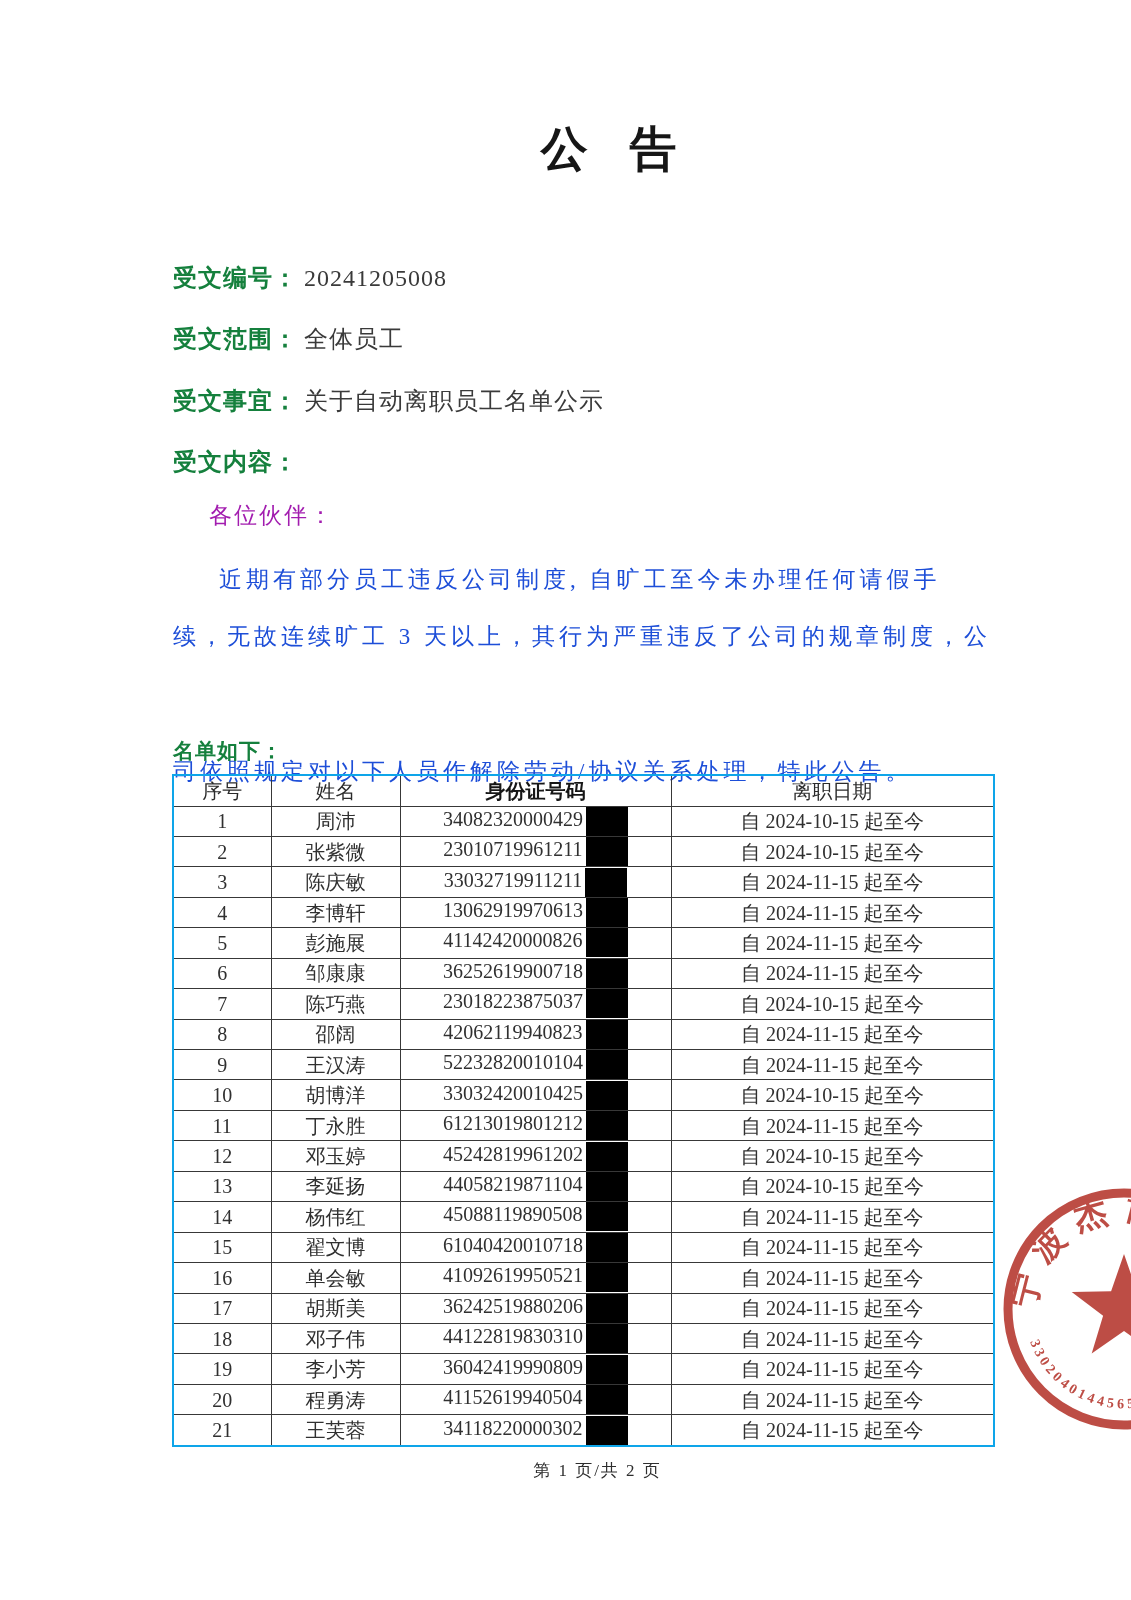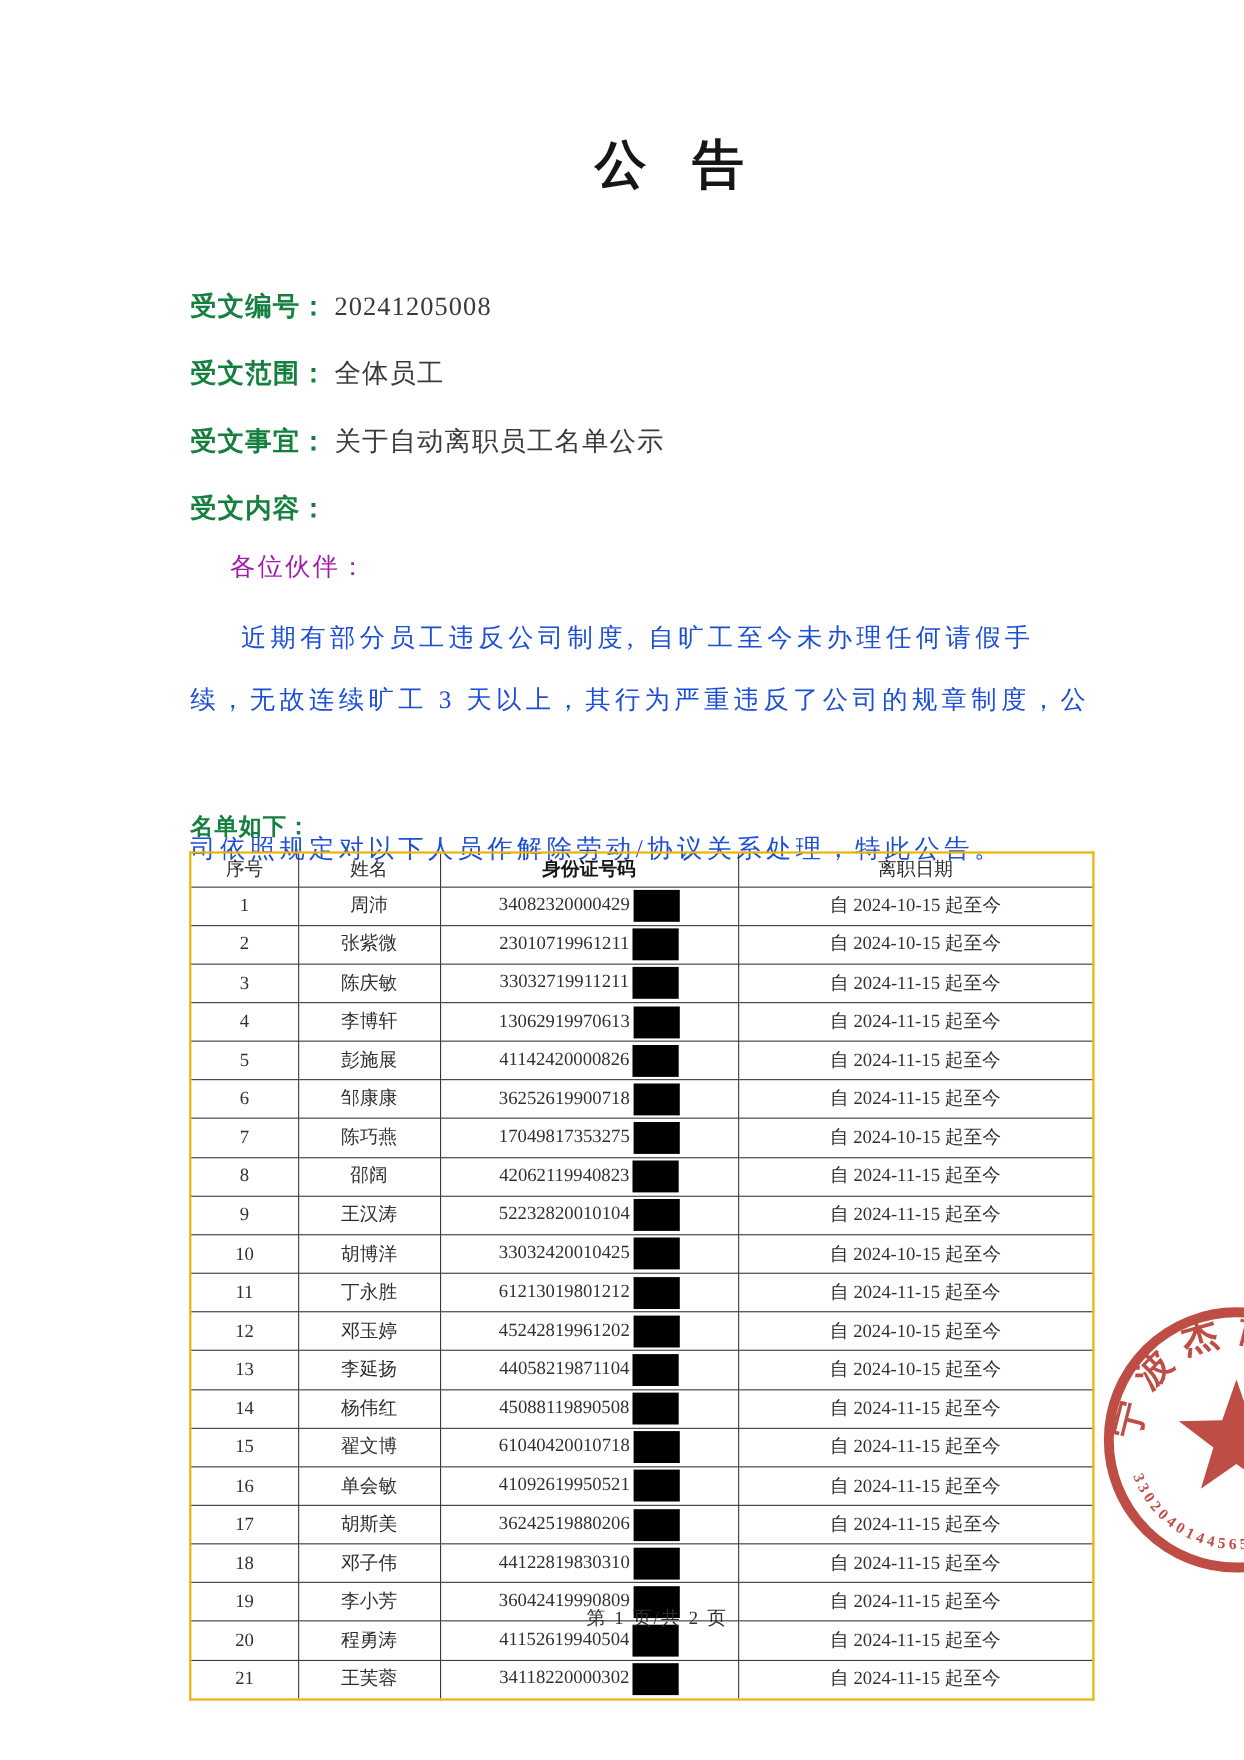--- a/index.html
+++ b/index.html
@@ -24,24 +24,24 @@
   .meta-value{color:#3a3a3a;letter-spacing:1px;margin-left:6px;}
   #meta-0{top:262px;} #meta-1{top:323px;} #meta-2{top:385px;} #meta-3{top:446px;}
   #salutation{top:500px;left:173px;font-size:23px;color:#a21caf;letter-spacing:2px;margin-left:36px;}
   .body-line{left:173px;font-size:23px;color:#1d4ed8;letter-spacing:4px;white-space:nowrap;}
   #body-line-0{top:564px;left:219px;}
   #body-line-1{top:621px;}
   #body-line-2{top:709px;margin-top:47px;}
   #list-intro{top:737px;left:173px;font-size:21px;font-weight:bold;color:#15803d;letter-spacing:1px;}
   #employee-table{
     position:absolute;left:172px;top:774px;
-    width:821px;height:772px;
+    width:821px;height:673px;
     border-collapse:collapse;table-layout:fixed;
-    font-size:17px;color:#303030;
-    border:2px solid #eab308;
+    font-size:20px;color:#303030;
+    border:2px solid #0ea5e9;
   }
   #employee-table th,#employee-table td{
     border:1px solid #383838;
     text-align:center;vertical-align:middle;
     padding:0;line-height:1.1;
     overflow:hidden;white-space:nowrap;
   }
   #employee-table th{font-weight:normal;color:#2b2b2b;}
   #employee-table th.bold-head{font-weight:bold;color:#161616;}
   .redact{
@@ -133,21 +133,21 @@
     </tr>
         <tr>
       <td>6</td>
       <td>邹康康</td>
       <td><span>36252619900718</span><span class="redact"></span></td>
       <td>自 2024-11-15 起至今</td>
     </tr>
         <tr>
       <td>7</td>
       <td>陈巧燕</td>
-      <td><span>17049817353275</span><span class="redact"></span></td>
+      <td><span>23018223875037</span><span class="redact"></span></td>
       <td>自 2024-10-15 起至今</td>
     </tr>
         <tr>
       <td>8</td>
       <td>邵阔</td>
       <td><span>42062119940823</span><span class="redact"></span></td>
       <td>自 2024-11-15 起至今</td>
     </tr>
         <tr>
       <td>9</td>

